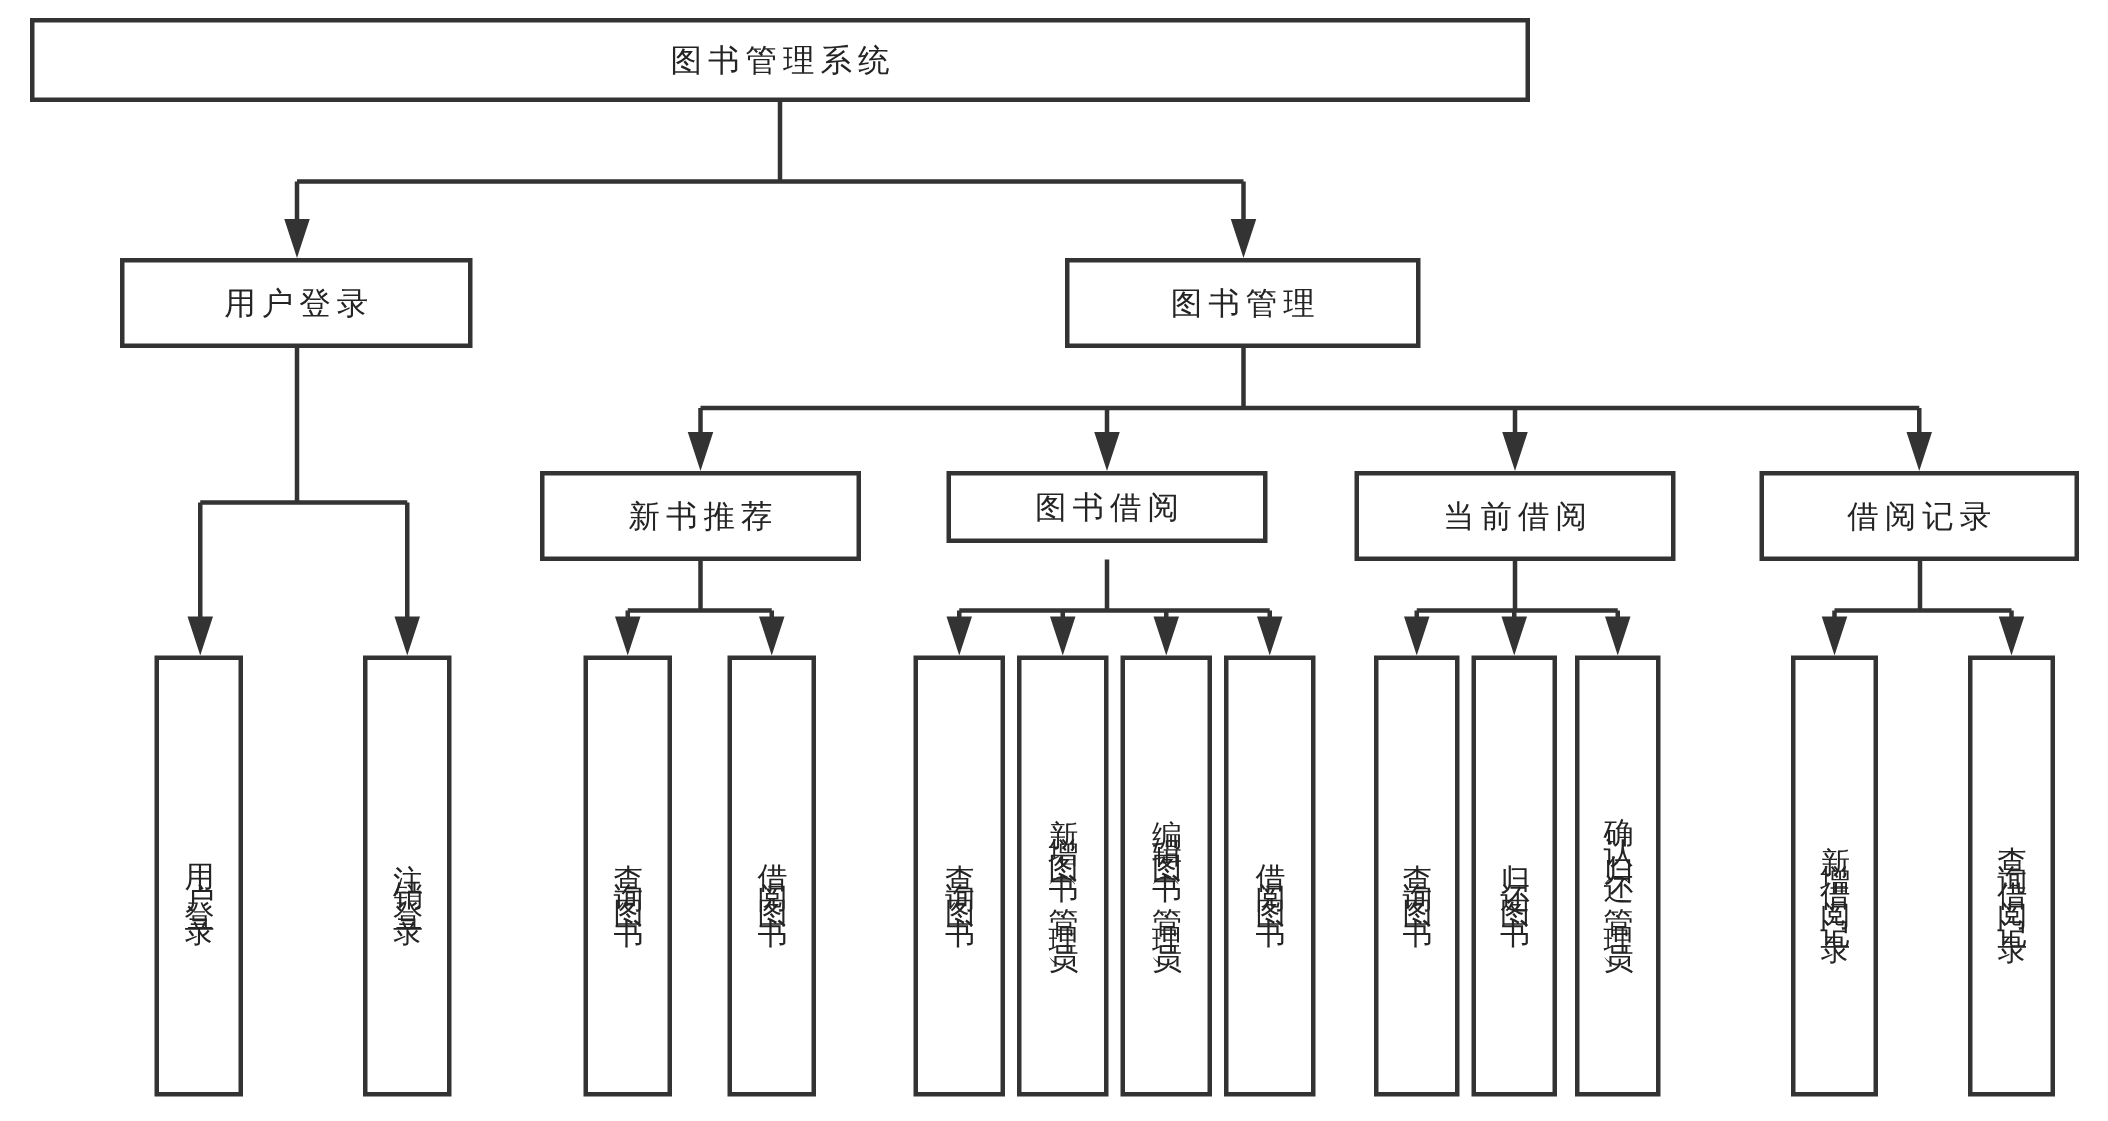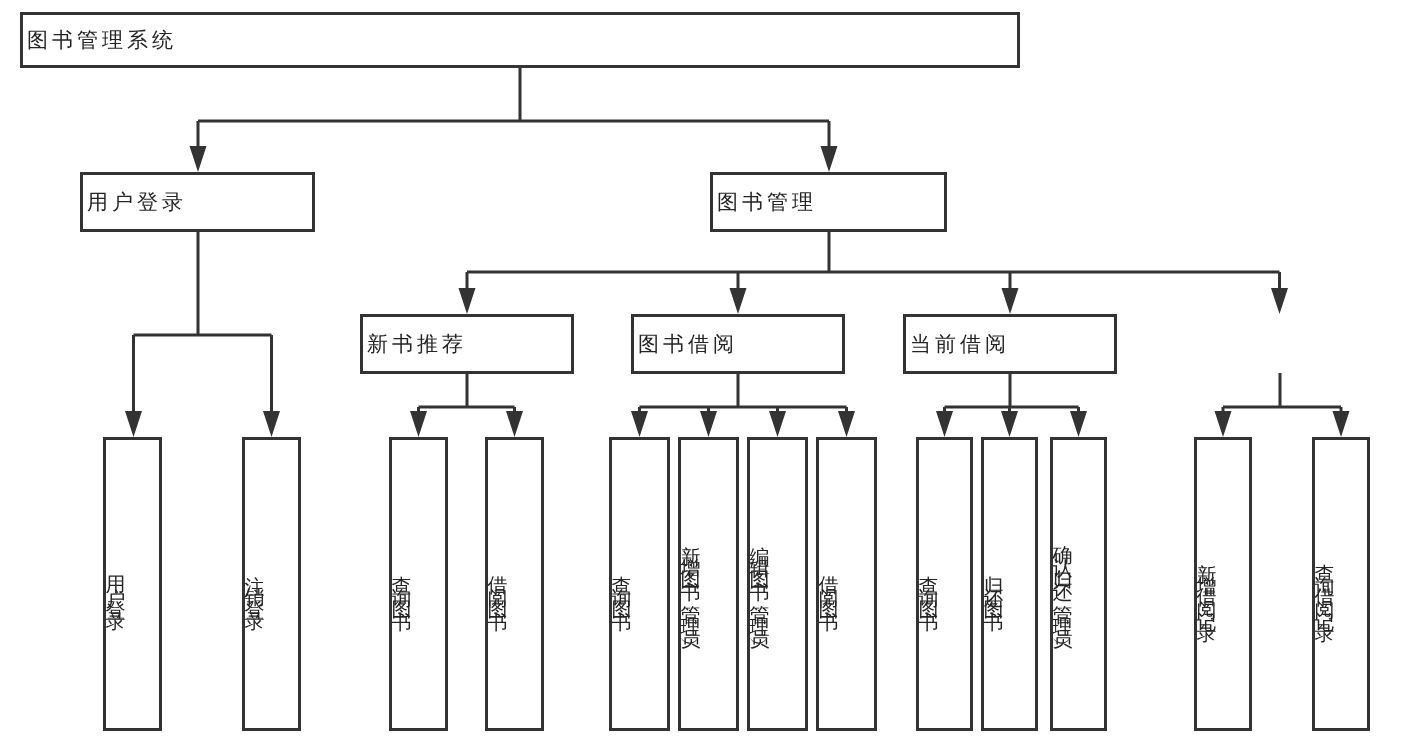--- a/index.html
+++ b/index.html
@@ -12,21 +12,21 @@
     overflow: hidden;
   }
   .connectors { position: absolute; left: 0; top: 0; }
   .box {
     position: absolute;
     box-sizing: border-box;
     border: 3px solid var(--border, #333333);
     background: #ffffff;
     display: flex;
     align-items: center;
-    justify-content: flex-start;
+    justify-content: center;
     color: var(--text, #242424);
   }
   .box.h .label {
     font-size: 21px;
     letter-spacing: 4px;
     text-indent: 4px;
     white-space: nowrap;
   }
   .box.v .label {
     writing-mode: vertical-rl;
@@ -79,25 +79,28 @@
   <div class="box h" style="left:80px;top:172px;width:235px;height:60px">
     <span class="label">用户登录</span>
   </div>
   <div class="box h" style="left:360px;top:314px;width:214px;height:60px">
     <span class="label">新书推荐</span>
   </div>
 
   <div class="box h" style="left:710px;top:172px;width:237px;height:60px">
     <span class="label">图书管理</span>
   </div>
-  <div class="box h" style="left:631px;top:314px;width:214px;height:60px">
+  <div class="box h" style="left:631px;top:314px;width:214px;height:48px">
     <span class="label">图书借阅</span>
   </div>
   <div class="box h" style="left:903px;top:314px;width:214px;height:60px">
     <span class="label">当前借阅</span>
+  </div>
+  <div class="box h" style="left:1173px;top:314px;width:213px;height:60px">
+    <span class="label">借阅记录</span>
   </div>
 
   <div class="box v" style="left:103px;top:437px;width:59px;height:294px">
     <span class="label">用户登录</span>
   </div>
   <div class="box v" style="left:242px;top:437px;width:59px;height:294px">
     <span class="label">注销登录</span>
   </div>
 
   <div class="box v" style="left:389px;top:437px;width:59px;height:294px">

